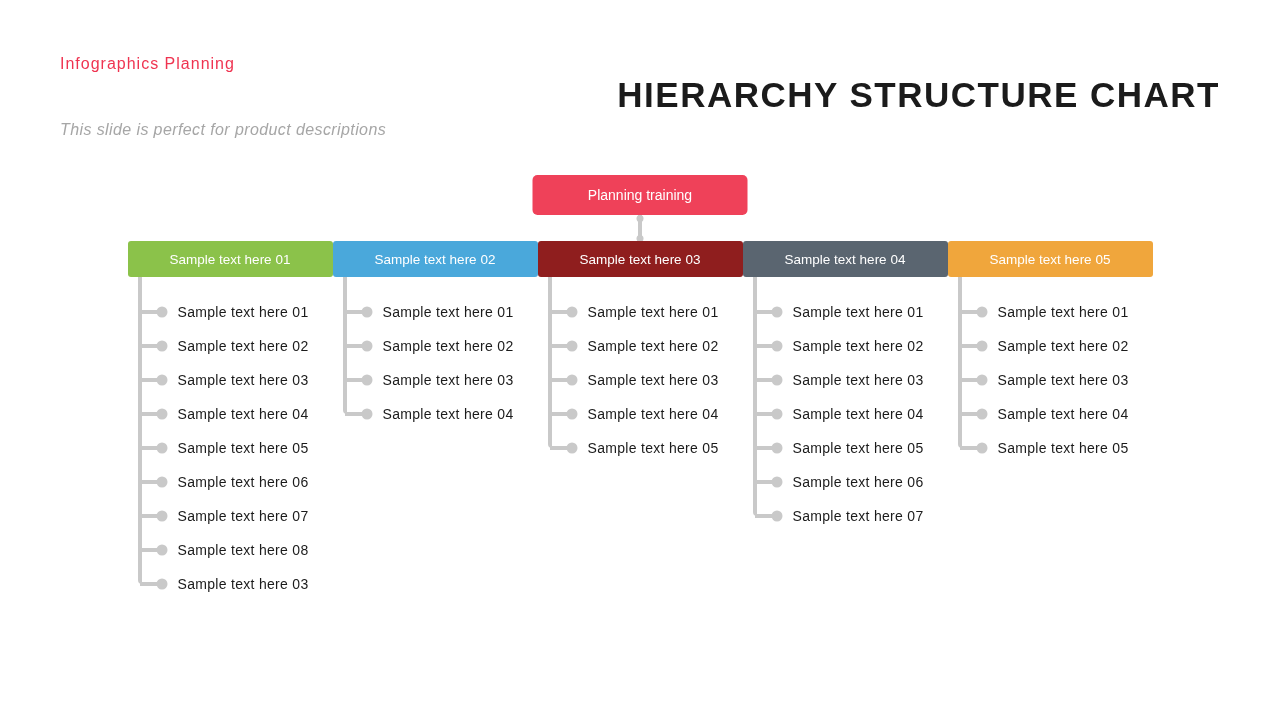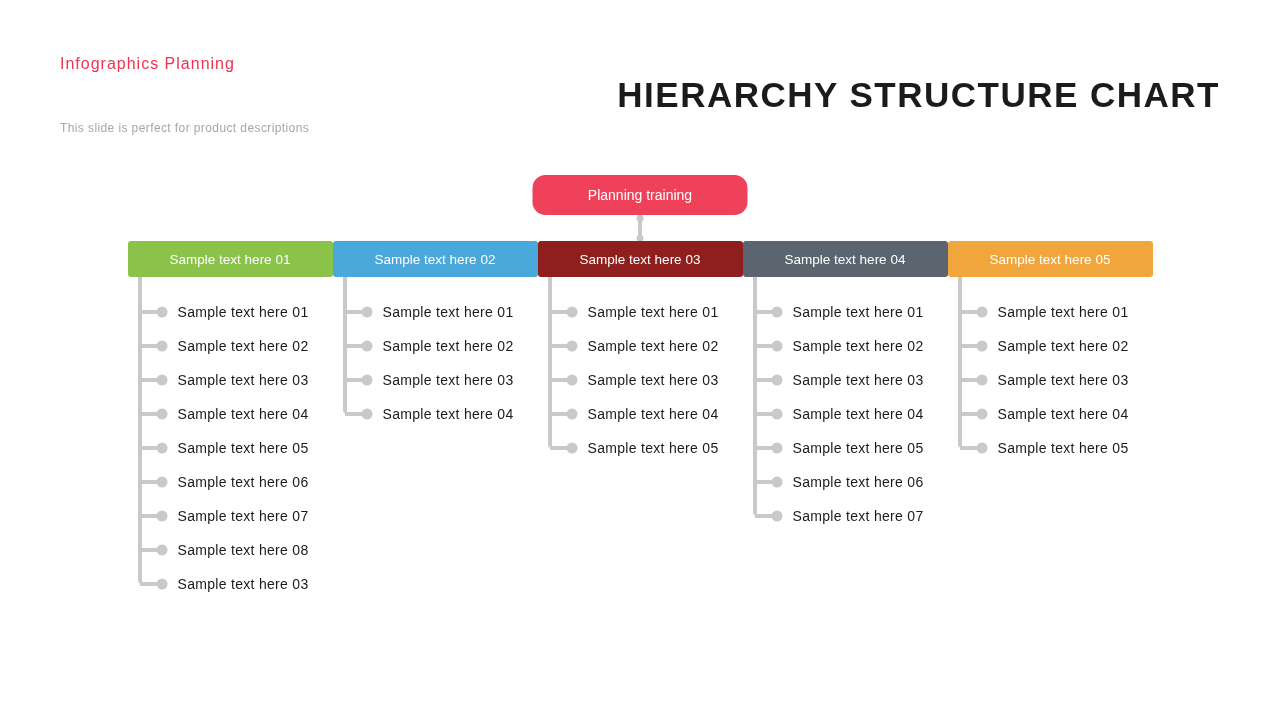--- a/index.html
+++ b/index.html
@@ -20,32 +20,33 @@
   }
   .title {
     font-size: 35px;
     font-weight: 900;
     letter-spacing: 1.5px;
     margin-bottom: 6px;
     text-align: right;
   }
   .subtitle {
     color: #a6a6a6;
-    font-size: 12px;
+    font-size: 16px;
     letter-spacing: .4px;
+    font-style: italic;
   }
 
   .root-box {
     position: absolute;
     left: 50%; transform: translateX(-50%);
     top: 175px;
     width: 215px;
     height: 40px;
     background: #ef4159;
-    border-radius: 13px;
+    border-radius: 5px;
     color: #fff;
     font-size: 14px;
     display: flex;
     align-items: center;
     justify-content: center;
   }
   .root-conn {
     position: absolute;
     left: 50%; transform: translateX(-50%);
     top: 215px;

